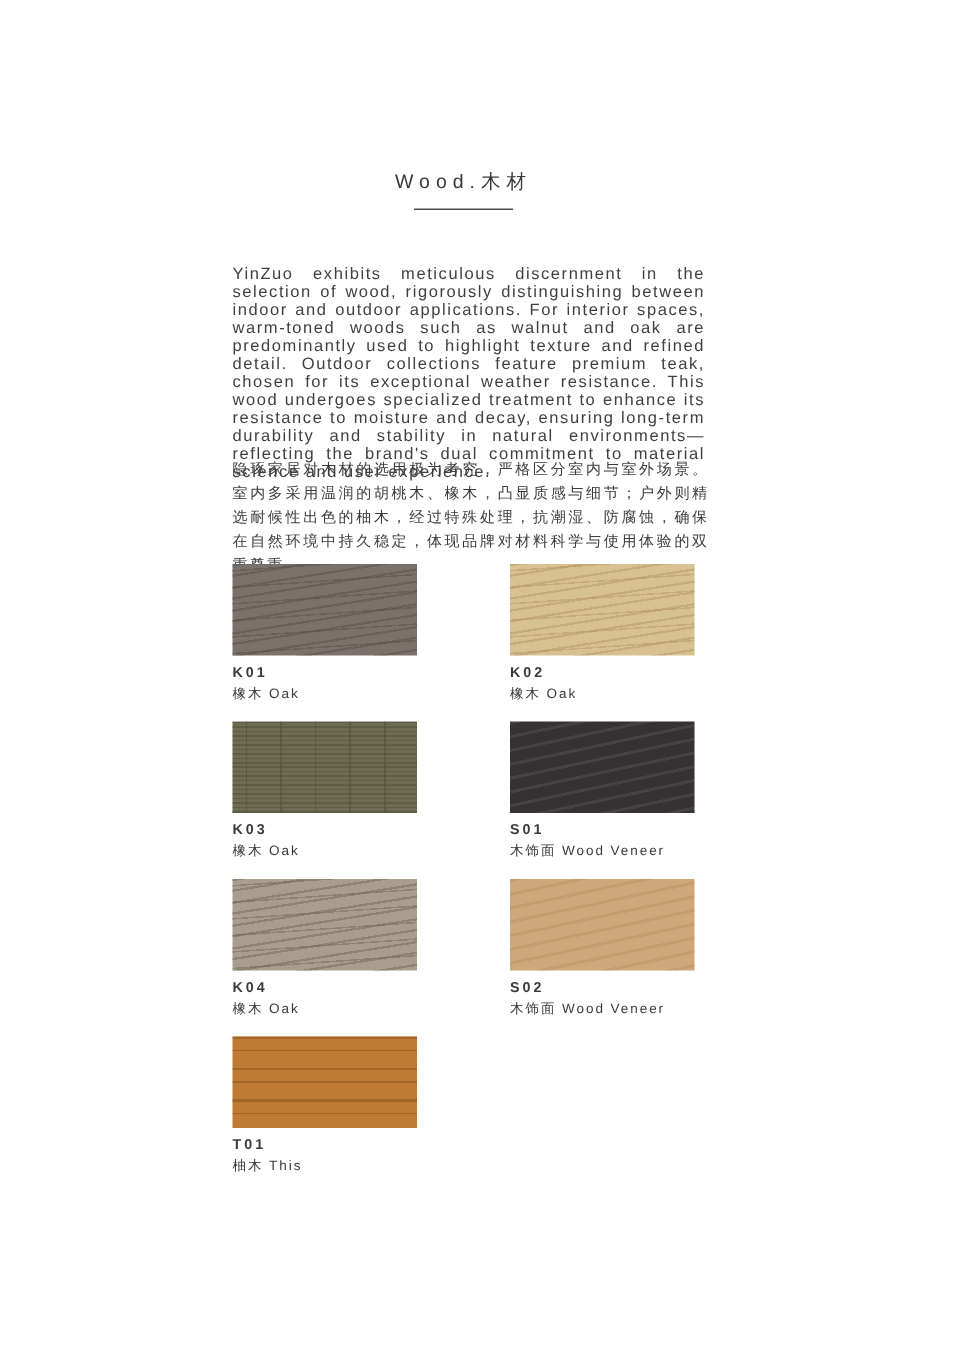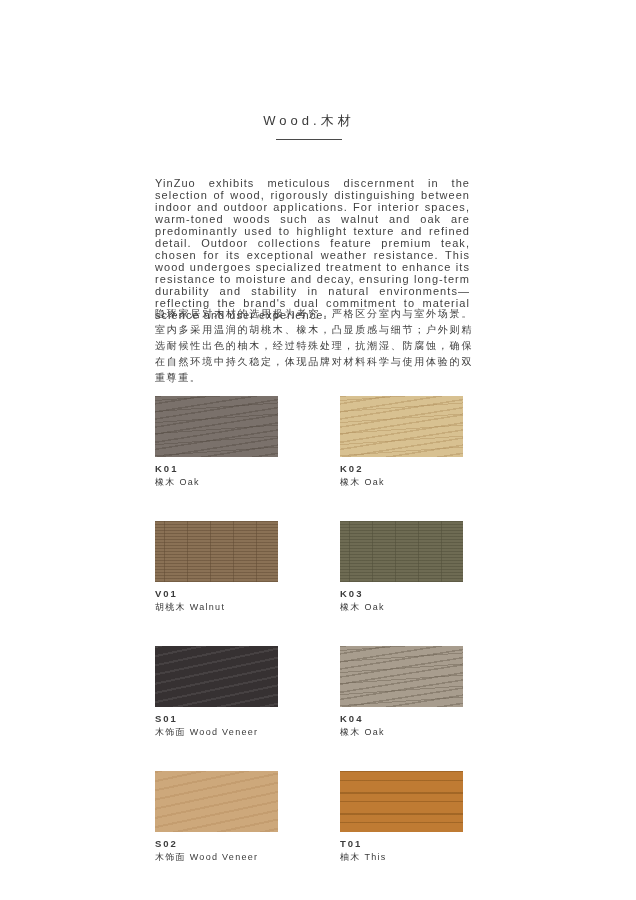--- a/index.html
+++ b/index.html
@@ -57,21 +57,21 @@
   .swatch-grid {
     position: absolute;
     top: 376px;
     left: 155px;
     width: 308px;
     display: grid;
     grid-template-columns: 123px 123px;
     column-gap: 62px;
     row-gap: 13px;
   }
-  .cell { width: 123px; margin-top: 20px; }
+  .cell { width: 123px; }
   .sw {
     width: 123px;
     height: 61px;
     background-color: var(--base, #999);
   }
   
   .g-diag {
     background-image:
       repeating-linear-gradient(171deg,
         var(--grain) 0 1.5px, transparent 1.5px 7px,
@@ -135,25 +135,20 @@
       <div class="name">橡木 Oak</div>
     </div>
 
 
     <div class="cell">
       <div class="sw g-diag" style="--base: #d8c191; --grain: #b2925f73;"></div>
       <div class="code">K02</div>
       <div class="name">橡木 Oak</div>
     </div>
 
-    <div class="cell">
-      <div class="sw g-fineh" style="--base: #8a7155; --grain: #5f49327a;"></div>
-      <div class="code">V01</div>
-      <div class="name">胡桃木 Walnut</div>
-    </div>
 
     <div class="cell">
       <div class="sw g-fineh" style="--base: #6e6b53; --grain: #514f3a88;"></div>
       <div class="code">K03</div>
       <div class="name">橡木 Oak</div>
     </div>
 
     <div class="cell">
       <div class="sw g-subtle" style="--base: #363132; --grain: #ffffff14;"></div>
       <div class="code">S01</div>

